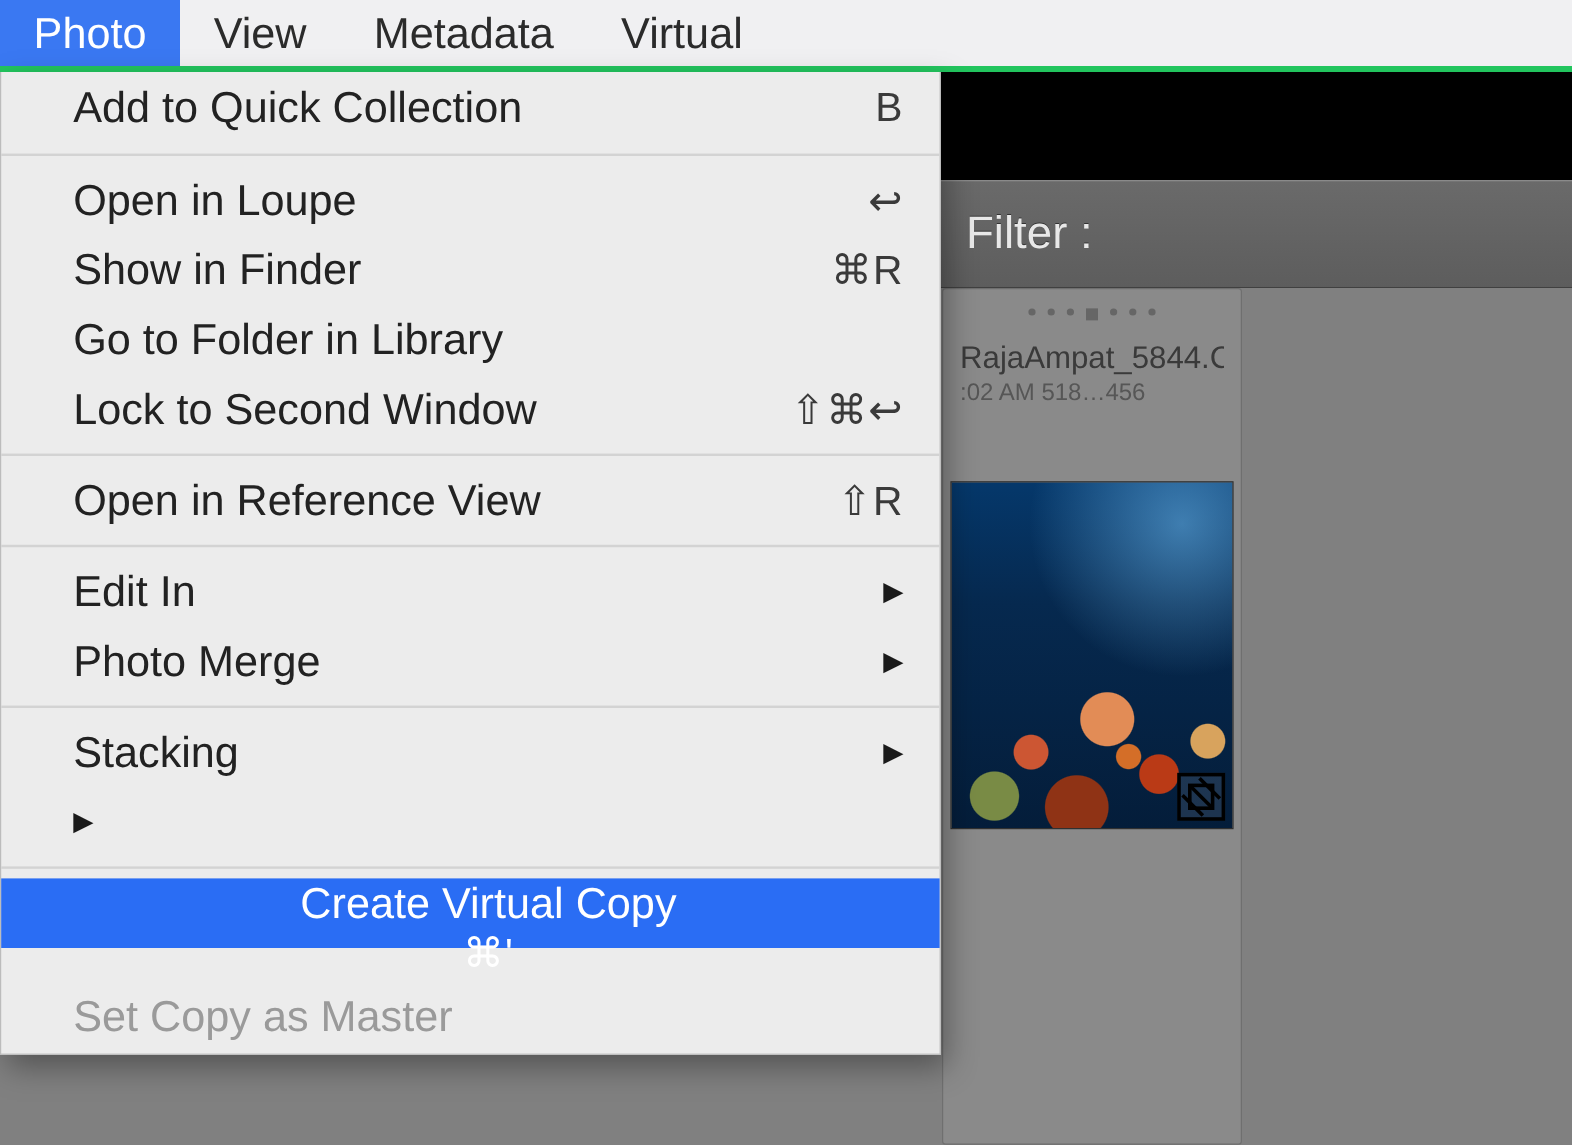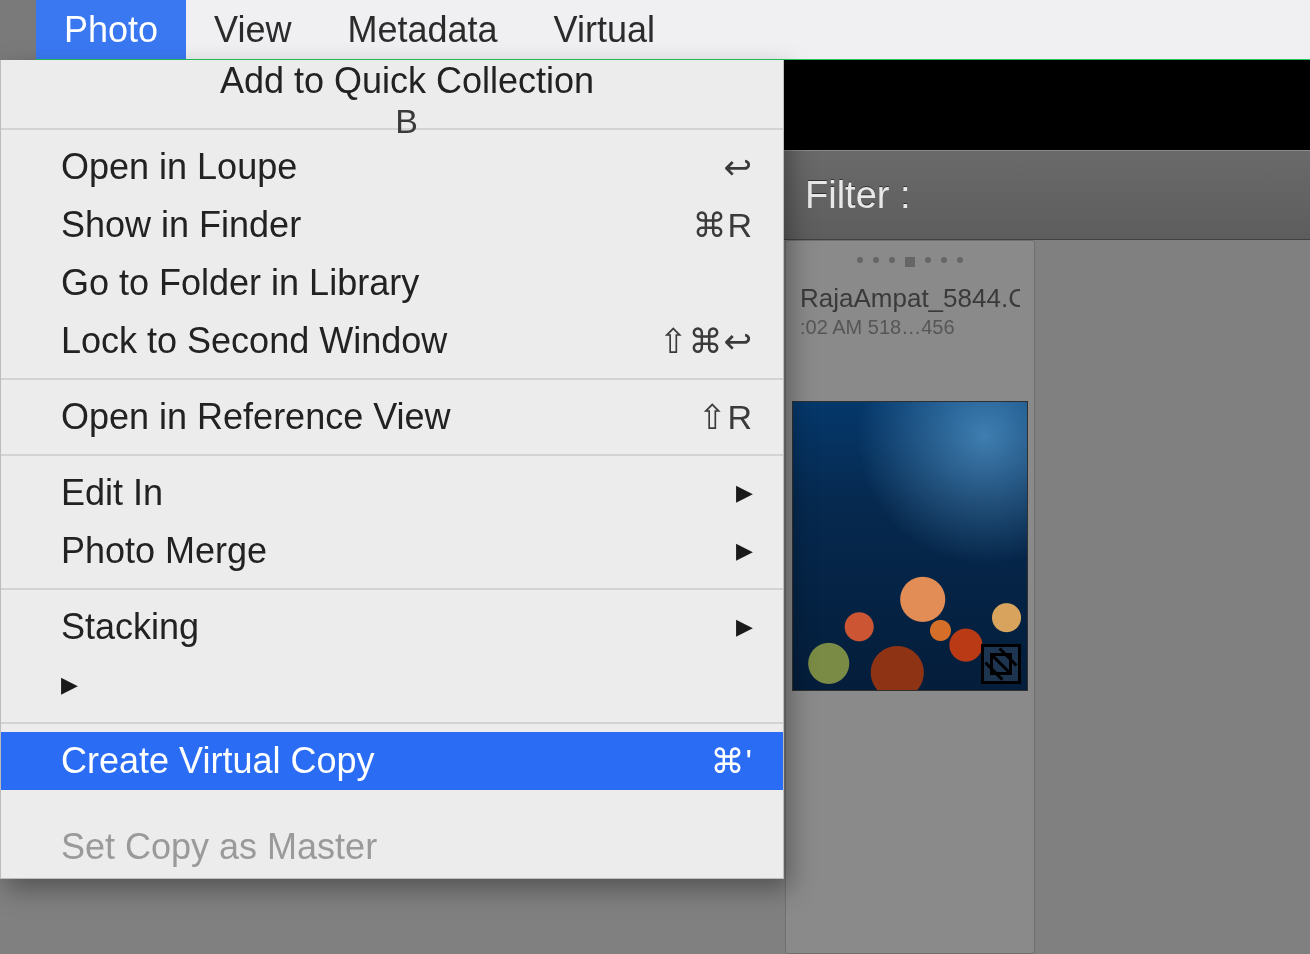--- a/index.html
+++ b/index.html
@@ -8,22 +8,21 @@
 
   
   .menubar {
     position: relative;
     height: 60px;
     background: #f0f0f2;
     display: flex;
     align-items: stretch;
     font-size: 36px;
     color: #2b2b2b;
-    border-bottom: 1px solid #22c55e;
-    margin-left: 36px;
+    border-bottom: 5px solid #22c55e;
   }
   .menubar-item {
     display: flex; align-items: center;
     padding: 0 28px;
     cursor: default;
   }
   .menubar-item.active {
     background: #3a78f2;
     color: #ffffff;
   }
@@ -119,26 +118,26 @@
     font-size: 36px;
     color: #222;
     z-index: 100;
     padding-bottom: 2px;
   }
   .menu-row {
     display:flex; align-items:center;
     height: 58px;
     padding: 0 30px 0 60px;
   }
-  .menu-row.h62 { height: 60px; flex-direction: column; }
+  .menu-row.h62 { height: 60px; }
   .menu-row .label { flex:1; white-space:nowrap; }
   .menu-row .shortcut { color:#3a3a3a; font-size: 34px; letter-spacing: 1px; }
   .menu-row .arrow { font-size: 22px; color:#1a1a1a; }
   .menu-row.highlight {
-    background: #2a6df4; color:#fff;
+    background: #2a6df4; color:#fff;flex-direction:column;
   }
   .menu-row.highlight .shortcut { color:#fff; }
   .menu-row.disabled { color:#9a9a9a;margin-top:28px; }
   .menu-sep {
     height: 1px; margin: 8px 0;
     border-top: 2px solid #d3d3d3;
   }
 </style>
 </head>
 <body>

